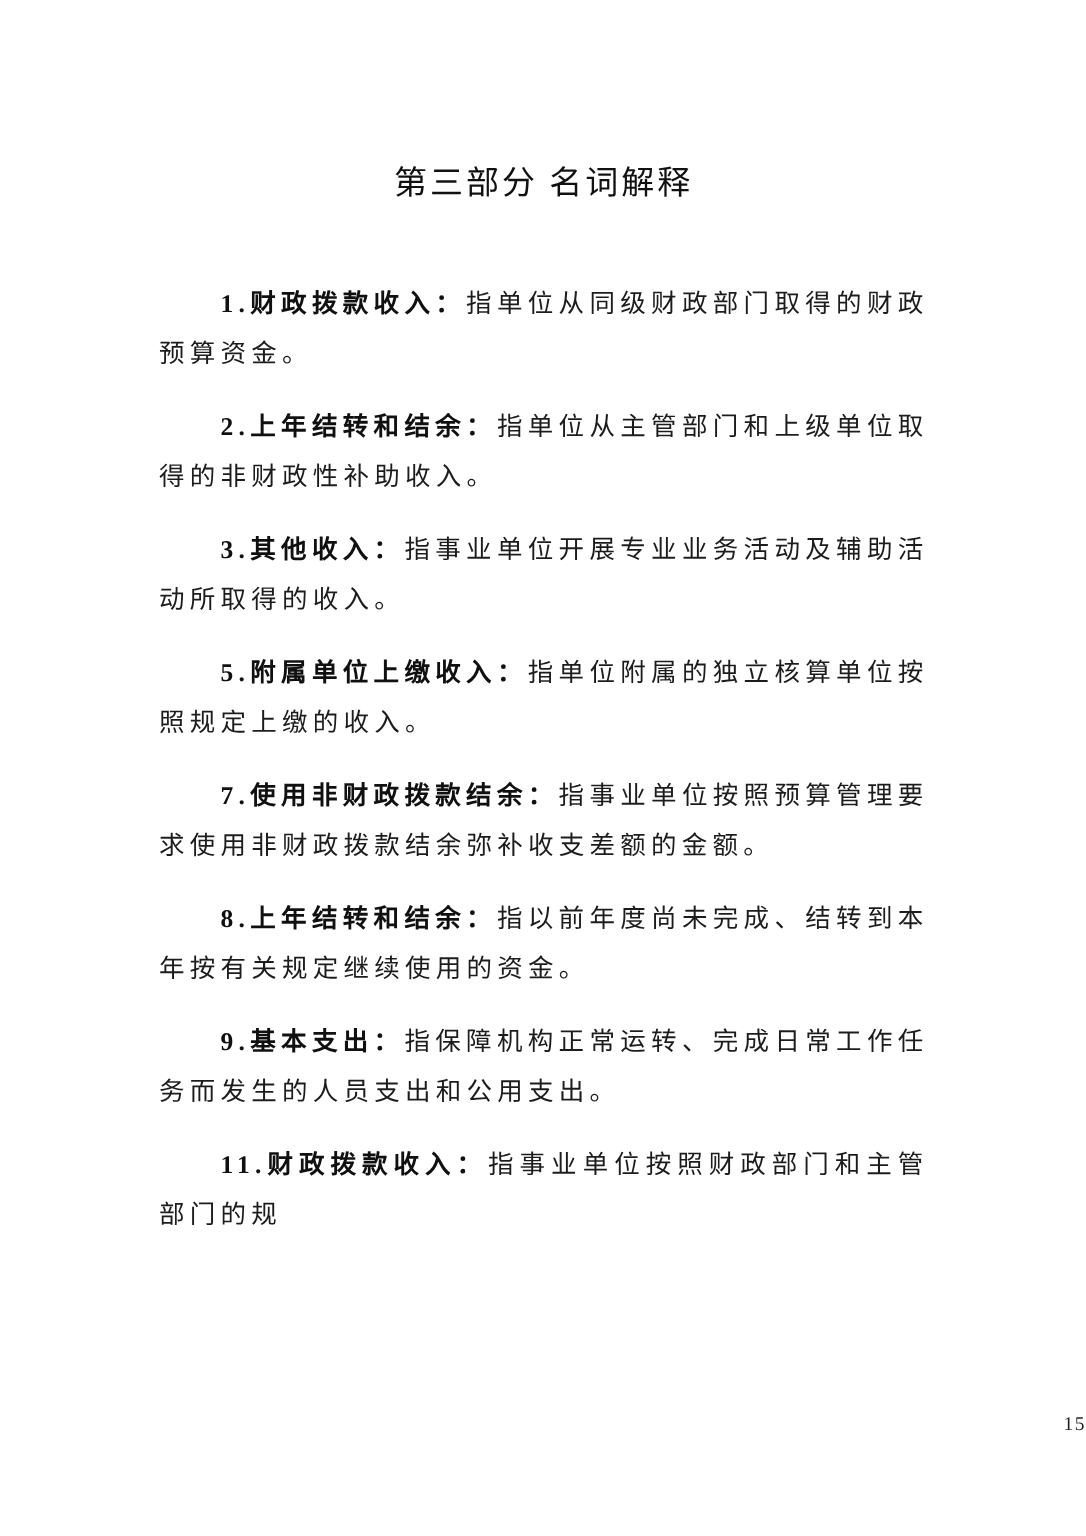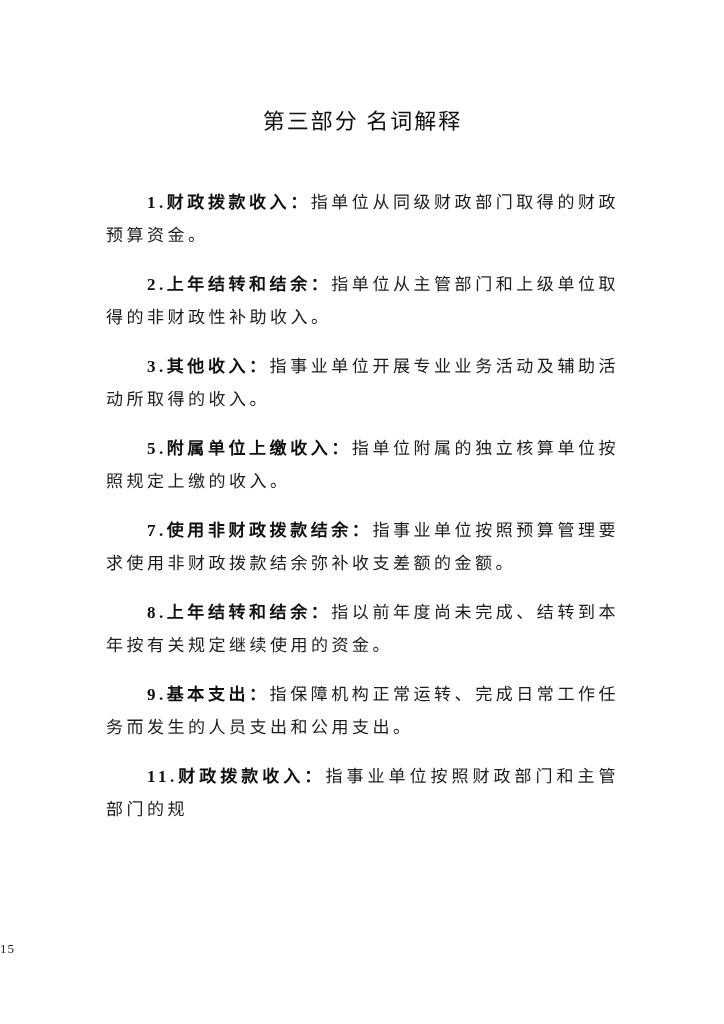--- a/index.html
+++ b/index.html
@@ -47,21 +47,21 @@
   }
   .term-label {
     font-weight: 700;
     color: #101010;
   }
   .page-footer {
     position: absolute;
     left: 0;
     top: 941px;
     width: 724px;
-    text-align: left;
+    text-align: right;
     font-size: 13px;
     letter-spacing: 1px;
     color: #222222;
   }
 </style>
 </head>
 <body>
 
 <div class="sheet">
   <div class="content">

